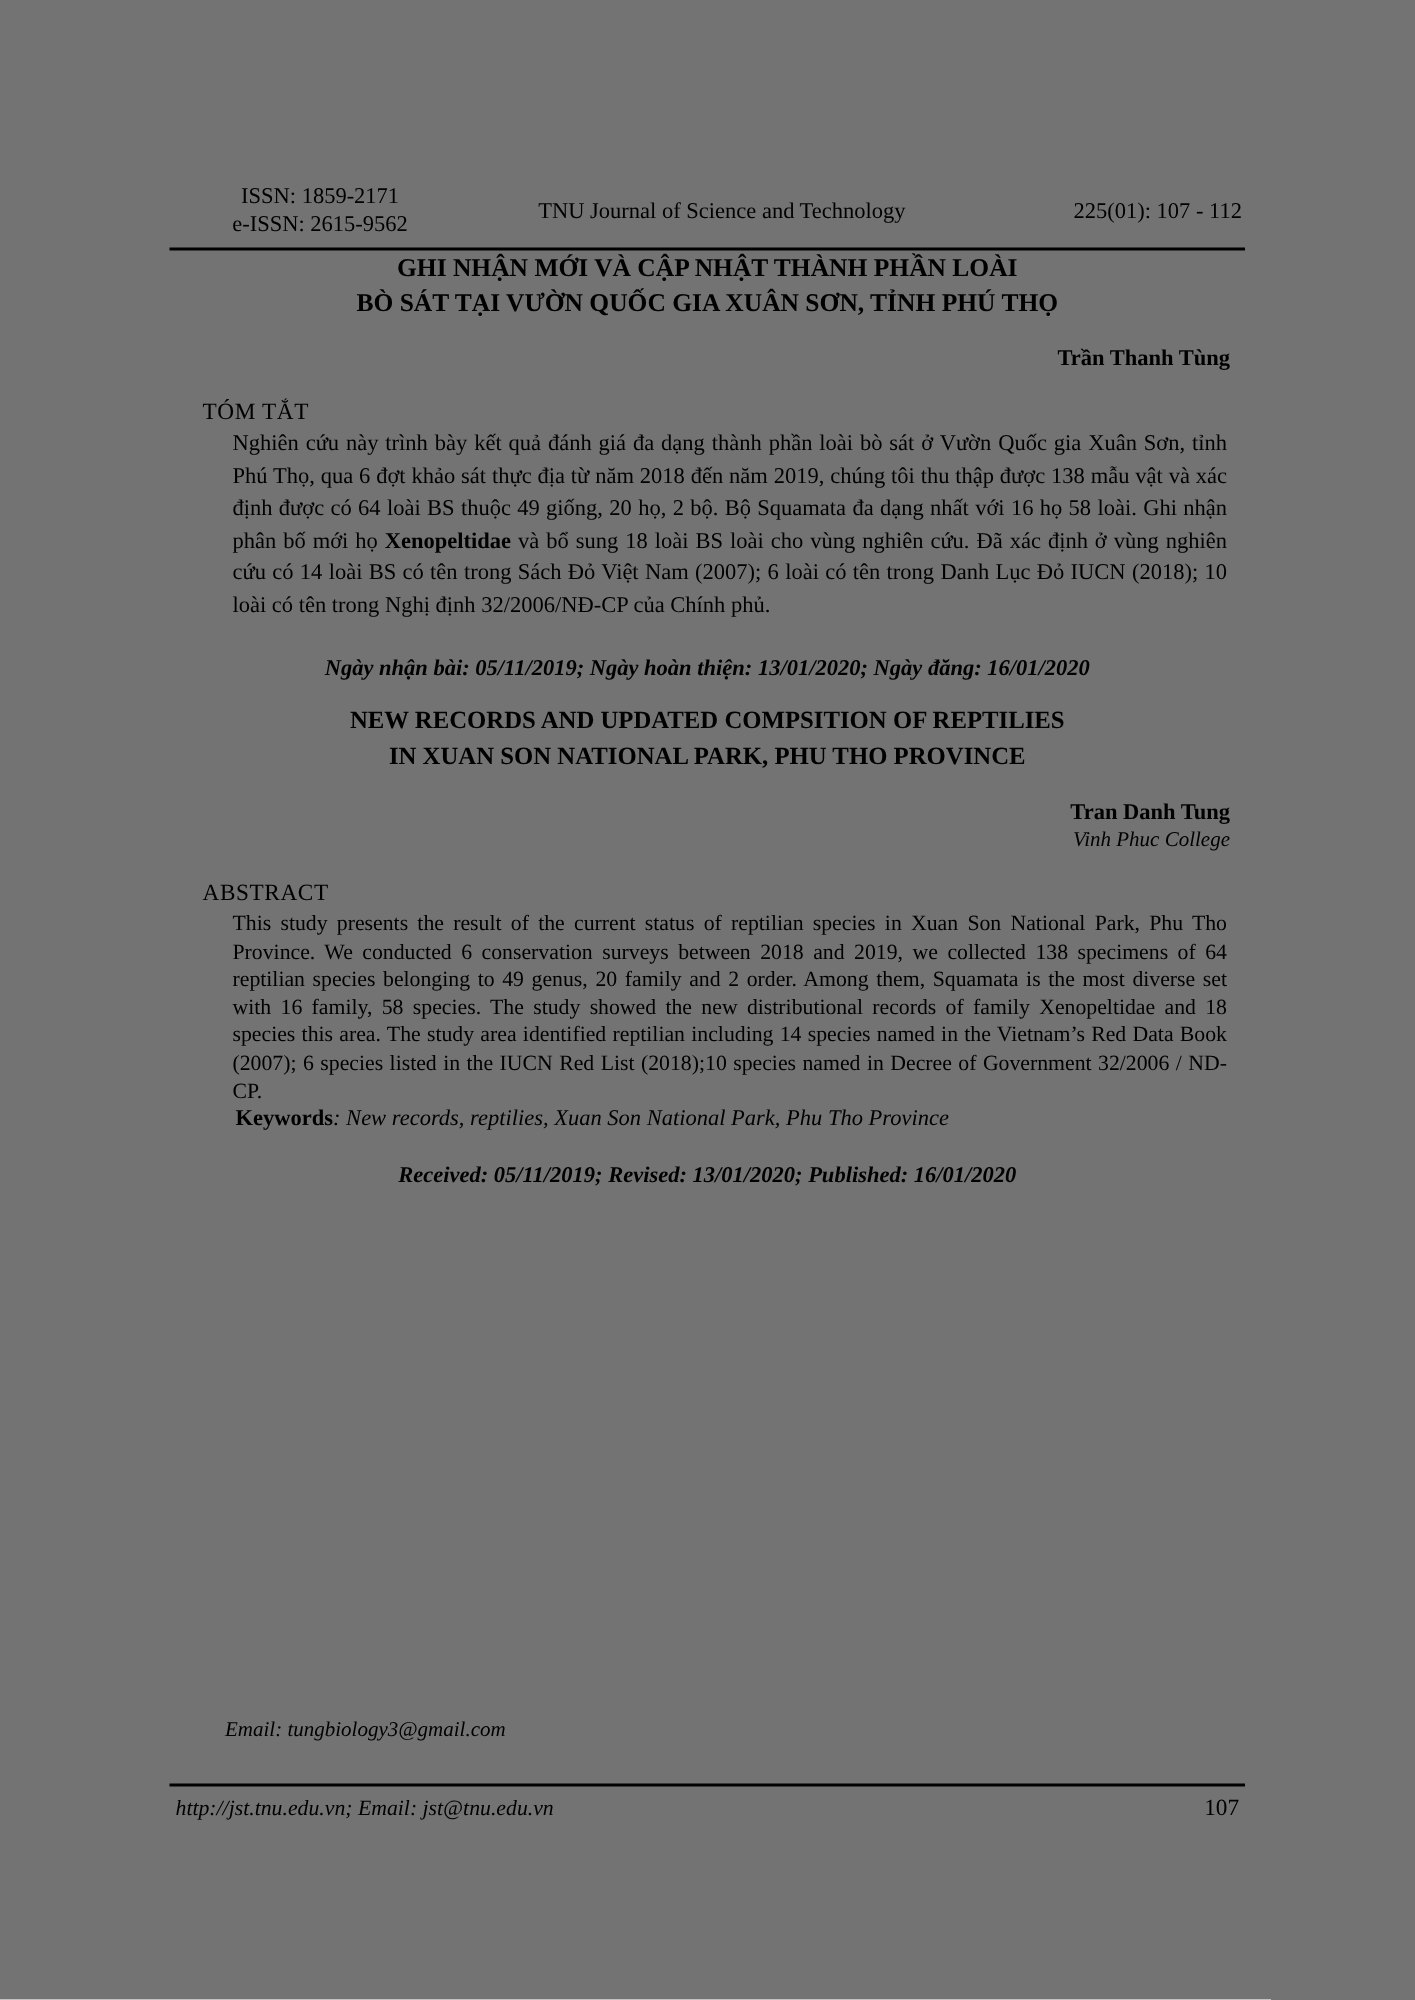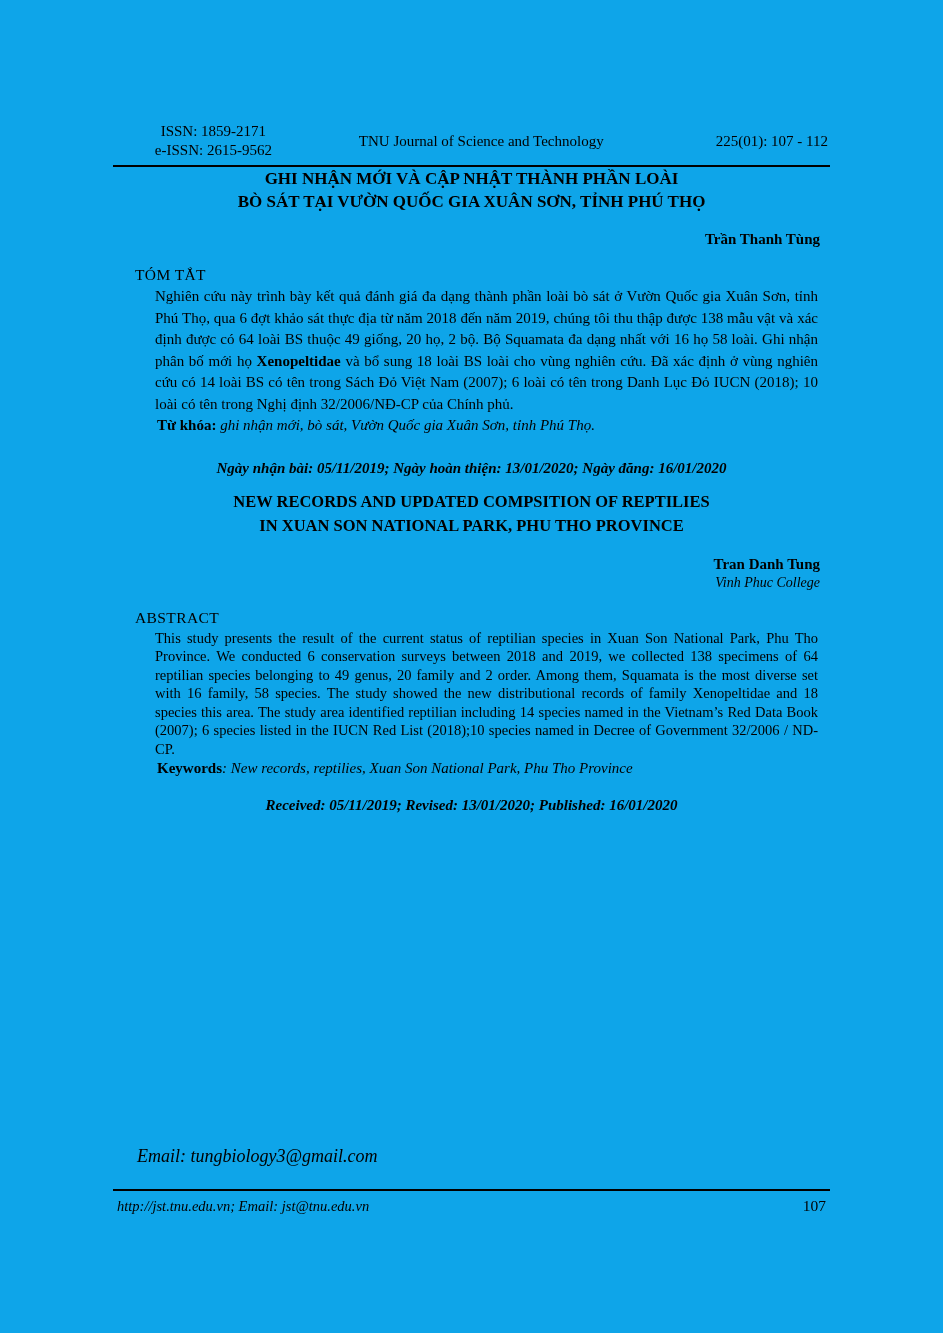--- a/index.html
+++ b/index.html
@@ -1,19 +1,19 @@
 <!DOCTYPE html>
 <html><head>
 <meta charset="utf-8">
 <style>
   html,body { margin:0; padding:0; background:#ffffff; }
   .page {
     position:relative;
     width:943px; height:1333px;
-    background:#0ea5e9;
+    background:#737373;
     color:#000;
     font-family:"Liberation Serif", serif;
     overflow:hidden;
   }
   .content {
     position:absolute;
     left:113px; top:0;
     width:717px;
   }
   
@@ -84,23 +84,23 @@
   .dates-line-en {
     margin-top:20px;
     text-align:center;
     font-weight:bold;
     font-style:italic;
     font-size:15px;
   }
   
   .email-note {
     position:absolute;
-    left:137px; top:1146px;
+    left:150px; top:1146px;
     font-style:italic;
-    font-size:18px;
+    font-size:14px;
   }
   .page-footer {
     position:absolute;
     left:113px; top:1189px;
     width:717px;
     border-top:2px solid #000;
     padding-top:6px;
     display:flex;
     justify-content:space-between;
     align-items:baseline;
@@ -128,21 +128,20 @@
       <div>GHI NHẬN MỚI VÀ CẬP NHẬT THÀNH PHẦN LOÀI</div>
       <div>BÒ SÁT TẠI VƯỜN QUỐC GIA XUÂN SƠN, TỈNH PHÚ THỌ</div>
     </div>
 
     <div class="author-block">
       <div class="author-name">Trần Thanh Tùng</div>
     </div>
 
     <div class="section-heading">TÓM TẮT</div>
     <div class="abstract-par"><span>Nghiên cứu này trình bày kết quả đánh giá đa dạng thành phần loài bò sát ở Vườn Quốc gia Xuân Sơn, tỉnh Phú Thọ, qua 6 đợt khảo sát thực địa từ năm 2018 đến năm 2019, chúng tôi thu thập được 138 mẫu vật và xác định được có 64 loài BS thuộc 49 giống, 20 họ, 2 bộ. Bộ Squamata đa dạng nhất với 16 họ 58 loài. Ghi nhận phân bố mới họ </span><span class="bold-inline">Xenopeltidae</span><span> và bổ sung 18 loài BS loài cho vùng nghiên cứu. Đã xác định ở vùng nghiên cứu có 14 loài BS có tên trong Sách Đỏ Việt Nam (2007); 6 loài có tên trong Danh Lục Đỏ IUCN (2018); 10 loài có tên trong Nghị định 32/2006/NĐ-CP của Chính phủ.</span></div>
-    <div class="kw-line"><span class="kw-label">Từ khóa:</span><span class="kw-text"> ghi nhận mới, bò sát, Vườn Quốc gia Xuân Sơn, tỉnh Phú Thọ.</span></div>
 
     <div class="dates-line">Ngày nhận bài: 05/11/2019; Ngày hoàn thiện: 13/01/2020; Ngày đăng: 16/01/2020</div>
 
     <div class="en-title">
       <div>NEW RECORDS AND UPDATED COMPSITION OF REPTILIES</div>
       <div>IN XUAN SON NATIONAL PARK, PHU THO PROVINCE</div>
     </div>
 
     <div class="author-block">
       <div class="author-name">Tran Danh Tung</div>

